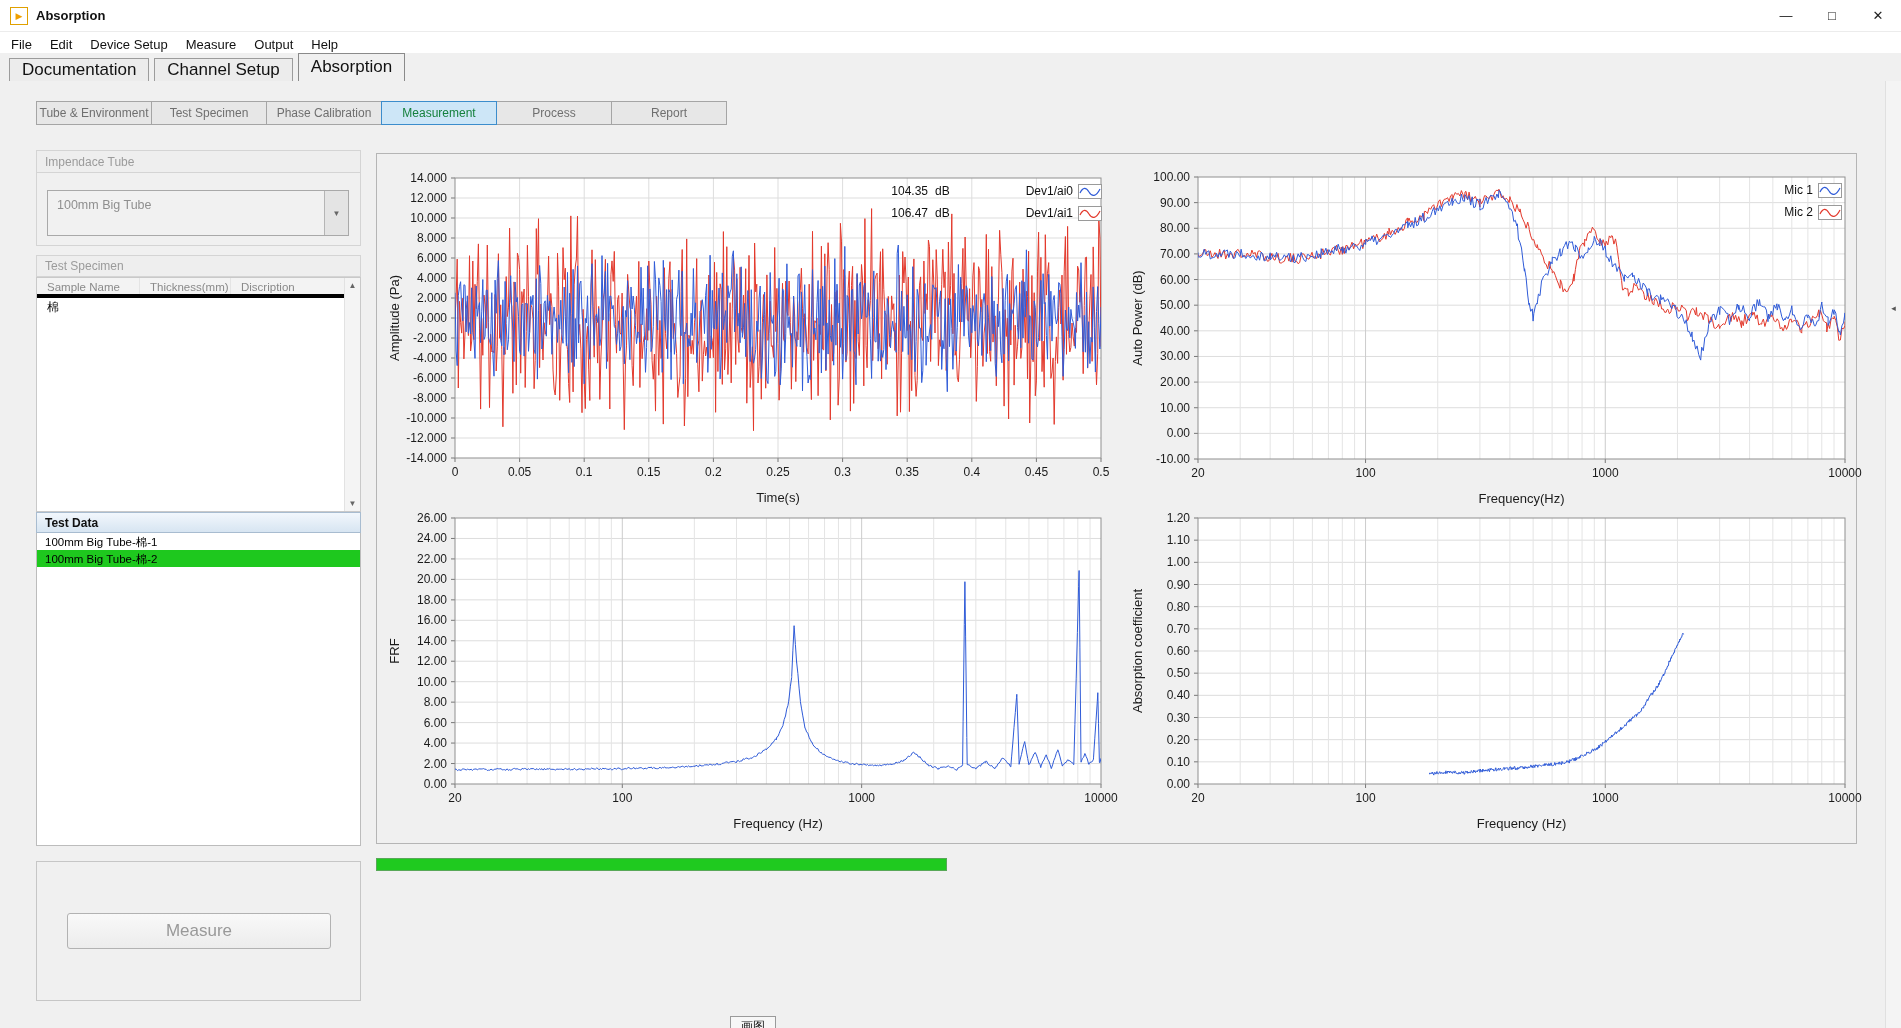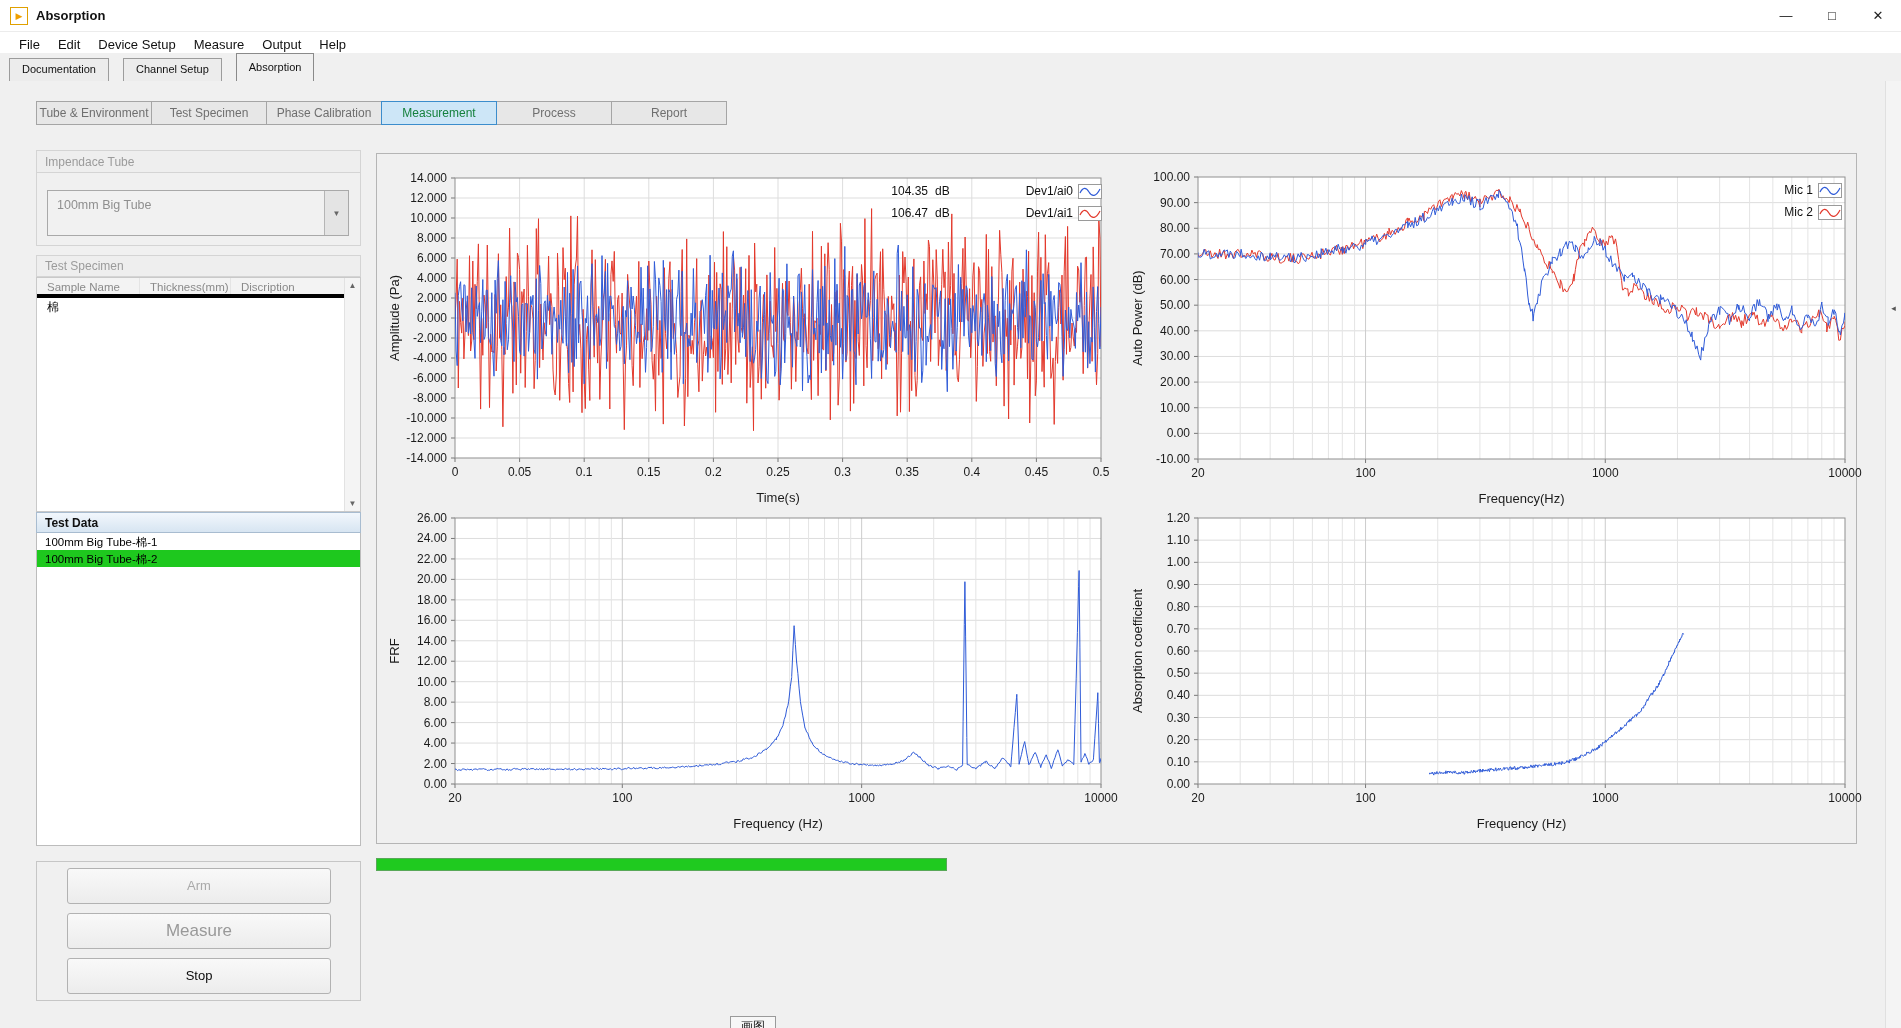--- a/index.html
+++ b/index.html
@@ -8,26 +8,26 @@
   .screen{position:relative;width:1901px;height:1028px;background:#f0f0f0;overflow:hidden;}
 
   
   .titlebar{position:absolute;left:0;top:0;width:100%;height:32px;background:#ffffff;display:flex;align-items:center;border-bottom:1px solid #ececec;}
   .app-icon{width:18px;height:18px;margin:0 8px 0 10px;background:#fff;border:1px solid #e0a000;color:#f0a000;font-size:9px;display:flex;align-items:center;justify-content:center;}
   .win-title{font-size:13px;font-weight:bold;}
   .win-controls{margin-left:auto;display:flex;height:100%;}
   .win-btn{width:46px;height:100%;display:flex;align-items:center;justify-content:center;font-size:13px;color:#222;}
 
   
-  .menubar{position:absolute;left:0;top:32px;width:100%;height:26px;background:#ffffff;display:flex;align-items:center;padding-left:10px;border-bottom:1px solid #e6e6e6;}
+  .menubar{position:absolute;left:0;top:32px;width:100%;height:26px;background:#ffffff;display:flex;align-items:center;padding-left:2px;border-bottom:1px solid #e6e6e6;}
   .menu-item{padding:0 9px;font-size:13px;line-height:25px;}
 
   
   .tabrow{position:absolute;left:0;top:53px;width:100%;height:28px;display:flex;align-items:flex-end;padding-left:9px;background:#f0f0f0;z-index:4;}
-  .tab{height:23px;padding:0 12px;font-size:11px;line-height:21px;background:#ececec;border:1px solid #9c9c9c;border-bottom:none;margin-right:14px;}
+  .tab{height:23px;padding:0 12px;font-size:17px;line-height:21px;background:#ececec;border:1px solid #9c9c9c;border-bottom:none;margin-right:5px;}
   .tab.active{height:28px;line-height:26px;background:#f0f0f0;border-color:#8a8a8a;z-index:5;position:relative;}
   .content-line{position:absolute;left:0;top:80px;width:100%;height:1px;background:#9c9c9c;z-index:1;}
 
   
   .subtabs{position:absolute;left:36px;top:101px;height:24px;display:flex;z-index:2;}
   .sub-btn{width:116px;height:24px;background:#e7e7e7;border:1px solid #a5a5a5;margin-left:-1px;font-size:12px;color:#6f6f6f;text-align:center;line-height:22px;}
   .sub-btn:first-child{margin-left:0;}
   .sub-btn.active{background:var(--active-tab-bg,#cde6f7);border-color:var(--active-tab-border,#3c8dcc);color:#15803d;position:relative;z-index:3;}
 
   
@@ -151,23 +151,21 @@
     </div>
   </div>
 
   <div class="td-header">Test Data</div>
   <div class="td-list" id="td-list">
       <div class="td-item">100mm Big Tube-棉-1</div>
       <div class="td-item" style="background: rgb(30, 200, 30);">100mm Big Tube-棉-2</div>
     </div>
 
   <div class="btn-panel"></div>
-  <div class="side-btn" id="btn-arm">Arm</div>
   <div class="side-btn" id="btn-measure">Measure</div>
-  <div class="side-btn" id="btn-stop">Stop</div>
 
   <div class="main-panel"></div>
   <div class="chart" id="chart-time"><svg width="745" height="355" font-family="Liberation Sans, DejaVu Sans, sans-serif">
         <rect x="80" y="18" width="646" height="280" fill="#ffffff"></rect>
         <line x1="76" y1="298" x2="80" y2="298" stroke="#777777" stroke-width="1"></line>
         <text x="72" y="302" text-anchor="end" font-size="12" fill="#1b1b1b">-14.000</text>
         <line x1="80" y1="278" x2="726" y2="278" stroke="#dddddd" stroke-width="1"></line>
         <line x1="76" y1="278" x2="80" y2="278" stroke="#777777" stroke-width="1"></line>
         <text x="72" y="282" text-anchor="end" font-size="12" fill="#1b1b1b">-12.000</text>
         <line x1="80" y1="258" x2="726" y2="258" stroke="#dddddd" stroke-width="1"></line>

